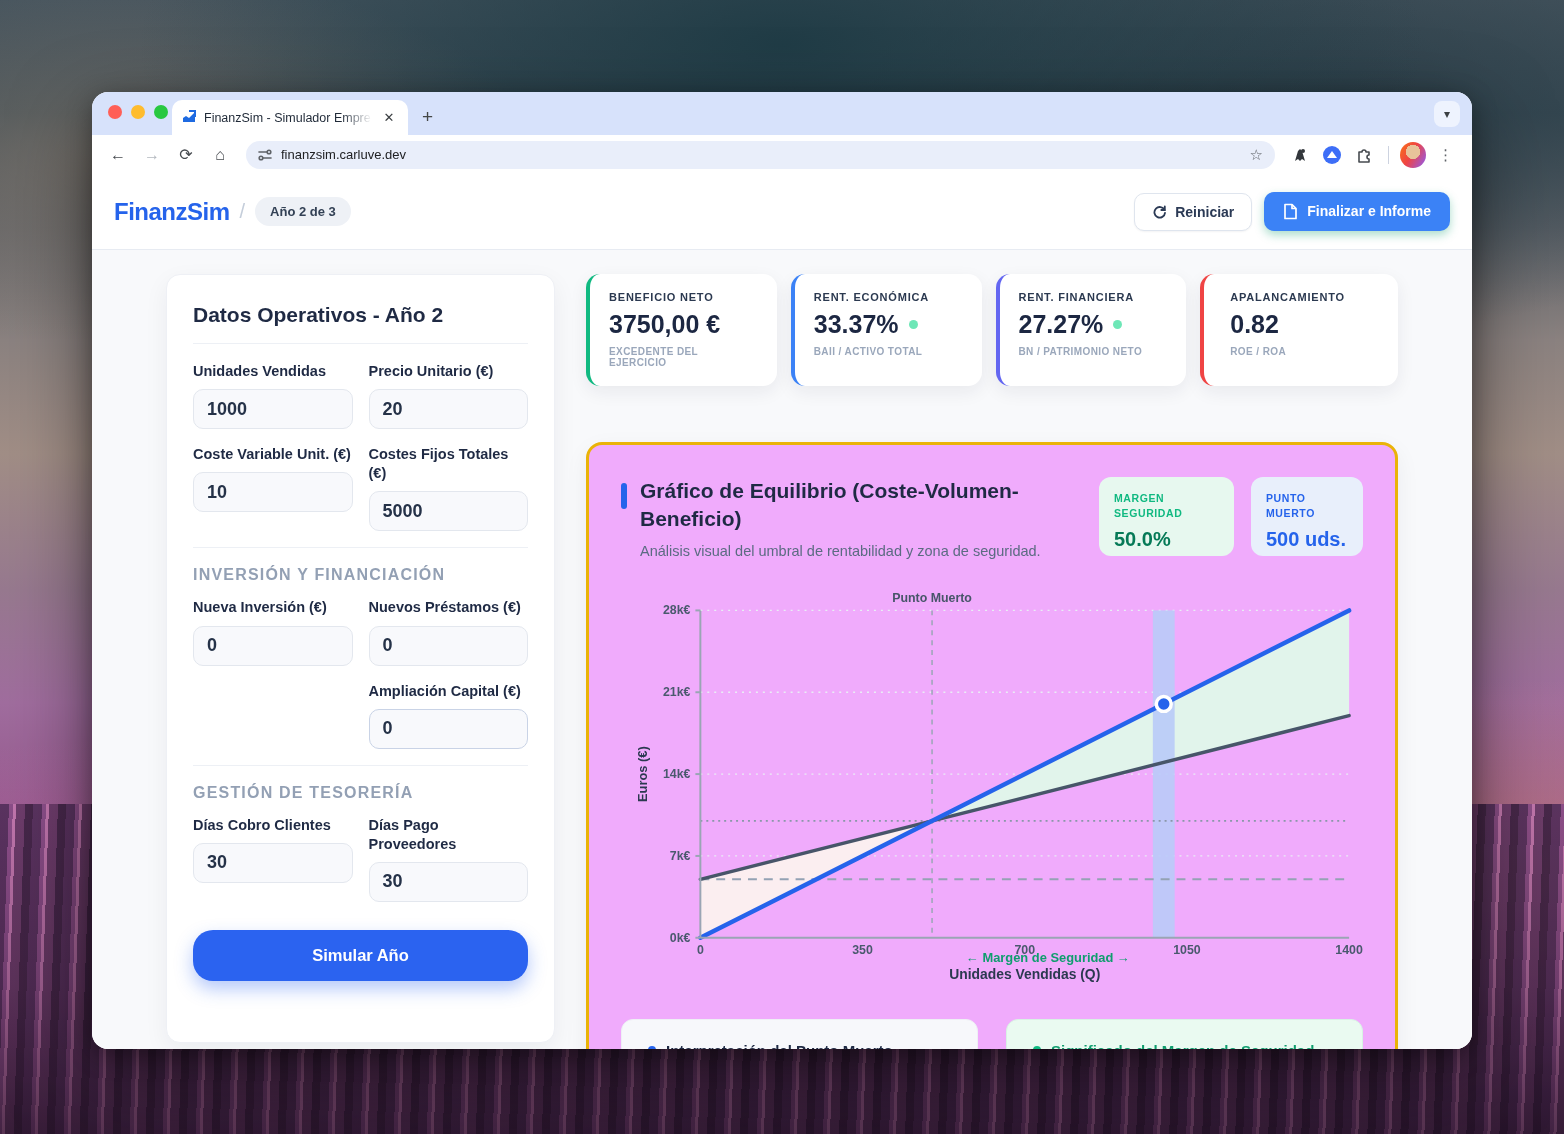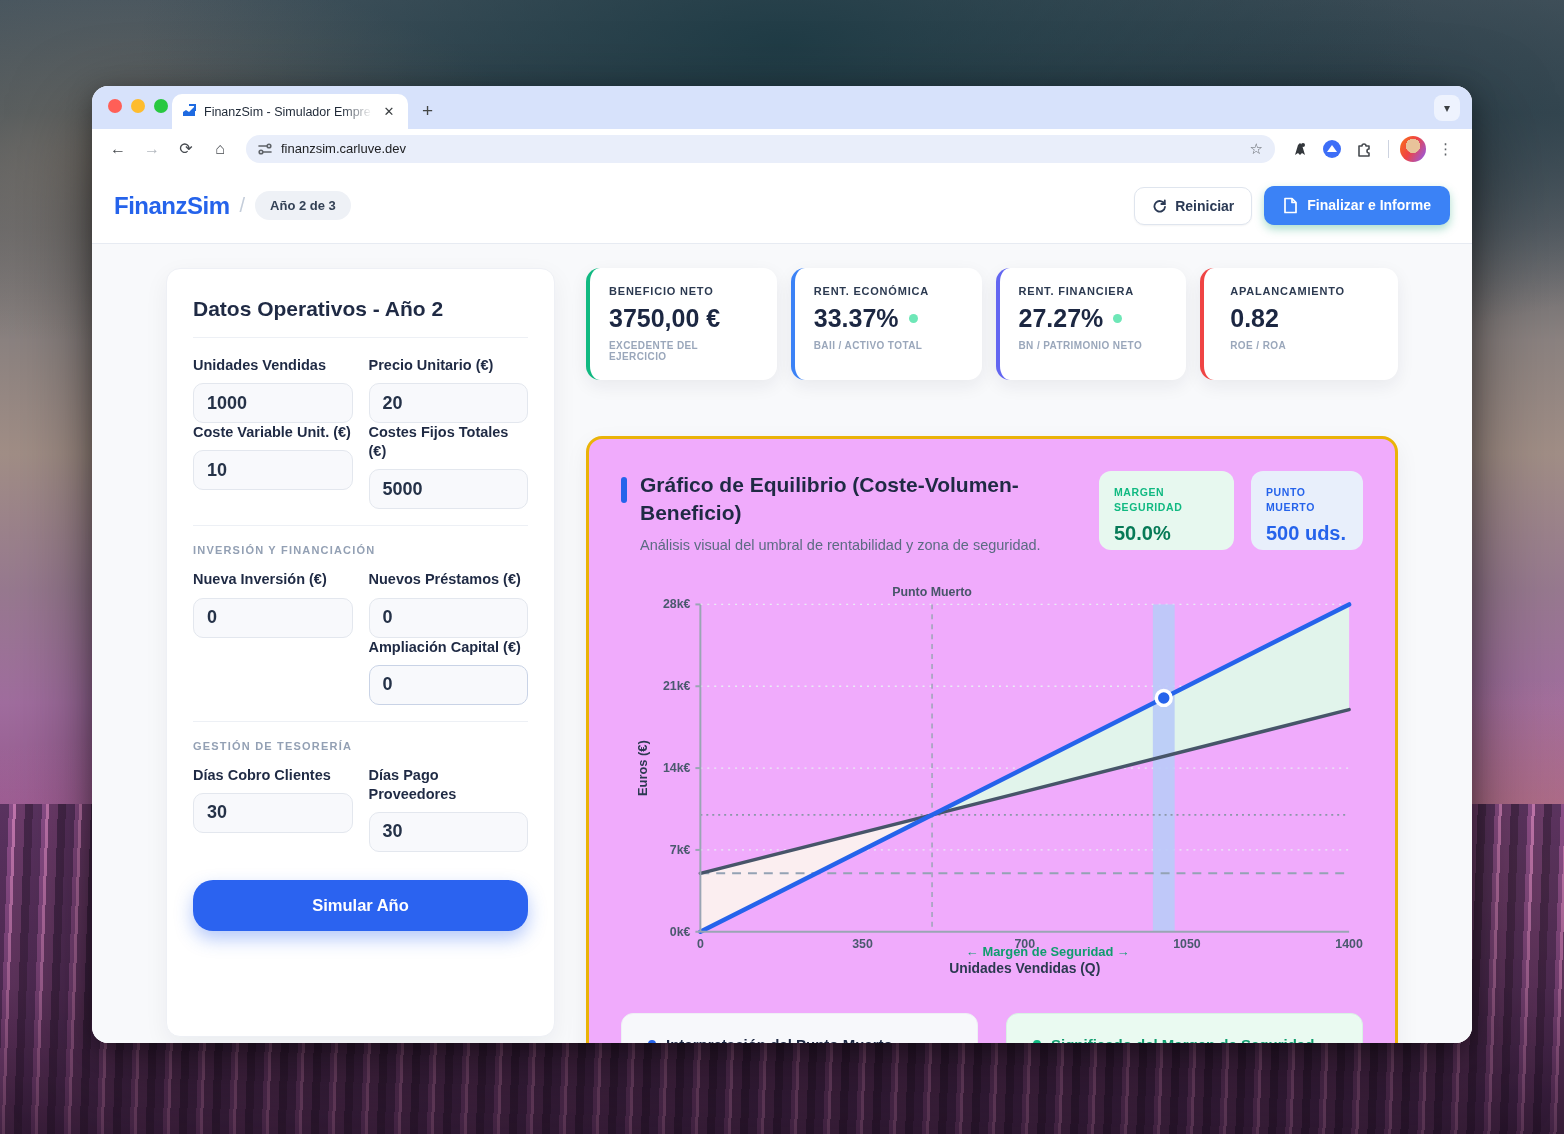--- a/index.html
+++ b/index.html
@@ -16,21 +16,21 @@
       linear-gradient(180deg,#45545e 0%,#3b4c56 10%,#5d6268 20%,#8b8280 30%,#a18e86 40%,#97798f 52%,#a06d9e 62%,#95578c 72%,#7a4672 82%,#53304f 92%,#2f1d30 100%);
   }
   .bg-field { position:absolute; left:0; right:0; bottom:0; height:330px;
     background:
       linear-gradient(180deg, transparent 0%, rgba(30,12,32,.25) 55%, rgba(20,8,22,.6) 100%),
       repeating-linear-gradient(92deg, #55305c 0 9px, #8a4d88 9px 13px, #c478b0 13px 16px, #693a68 16px 25px, #3f2344 25px 33px);
     opacity:.92;
   }
 
   
-  .window { position:absolute; left:92px; top:86px; width:1380px; height:957px;
+  .window { position:absolute; left:92px; top:92px; width:1380px; height:957px;
     border-radius:16px; overflow:hidden; background:#fff;
     box-shadow:0 30px 80px rgba(0,0,0,.5), 0 6px 24px rgba(0,0,0,.35); }
 
   
   .tabstrip { height:43px; background:#d7e2fb; display:flex; align-items:flex-end; position:relative; }
   .lights { position:absolute; left:16px; top:13px; display:flex; gap:9px; }
   .light { width:14px; height:14px; border-radius:50%; }
   .light.r{ background:#ff5f57; } .light.y{ background:#febc2e; } .light.g{ background:#28c840; }
   .tab { margin-left:80px; width:236px; height:35px; background:#fff; border-radius:10px 10px 0 0;
     display:flex; align-items:center; padding:0 10px; gap:8px; }
@@ -68,27 +68,27 @@
   .btn-green { display:flex; align-items:flex-start; gap:9px; background:#3b82f6; border-radius:10px;
     padding:11px 19px; font-size:14px; font-weight:bold; color:#fff; box-shadow:0 4px 10px rgba(14,157,110,.35); }
 
   .content { display:flex; gap:31px; padding:24px 74px 0 74px; }
 
   
   .form-card { width:389px; min-width:389px; height:769px; background:#fff; border:1px solid #eef0f5; border-radius:14px;
     box-shadow:0 8px 24px rgba(23,34,59,.06); padding:28px 26px; }
   .form-title { font-size:21px; font-weight:bold; color:#1f2a44; }
   .hr { height:1px; background:#edf0f5; margin:16px 0 18px 0; }
-  .grid2 { display:flex; gap:16px; margin-bottom:0; }
+  .grid2 { display:flex; gap:16px; margin-bottom:16px; }
   .fgroup { flex:1; }
   .flabel { font-size:14.5px; font-weight:bold; color:#1f2a44; margin-bottom:8px; line-height:1.32; }
   .finput { height:40px; background:#f8f9fc; border:1px solid #e3e7ee; border-radius:10px; display:flex; align-items:center;
     padding:0 13px; font-size:18px; font-weight:bold; color:#253248; }
   .finput.hl { border-color:#c9d3e6; }
-  .section-h { font-size:11px; font-weight:bold; letter-spacing:1.2px; color:#93a0b4; margin:2px 0 14px 0; }
+  .section-h { font-size:16px; font-weight:bold; letter-spacing:1.2px; color:#93a0b4; margin:2px 0 14px 0; }
   .btn-submit { margin-top:28px; width:100%; height:51px; background:#2b63f0; border-radius:20px; color:#fff;
     font-size:16.5px; font-weight:bold; display:flex; align-items:center; justify-content:center;
     box-shadow:0 8px 18px rgba(43,99,240,.35); }
 
   
   .right-col { flex:1; display:flex; flex-direction:column;gap:20px; }
   .kpi-row { display:flex; gap:14px; }
   .kpi { flex:1; height:112px; background:#fff; border-radius:14px; border-left:4px solid #10b981;
     box-shadow:0 6px 18px rgba(23,34,59,.07); padding:17px 19px; }
   .kpi-label { font-size:11px; font-weight:bold; letter-spacing:.8px; color:#2b3950; }

